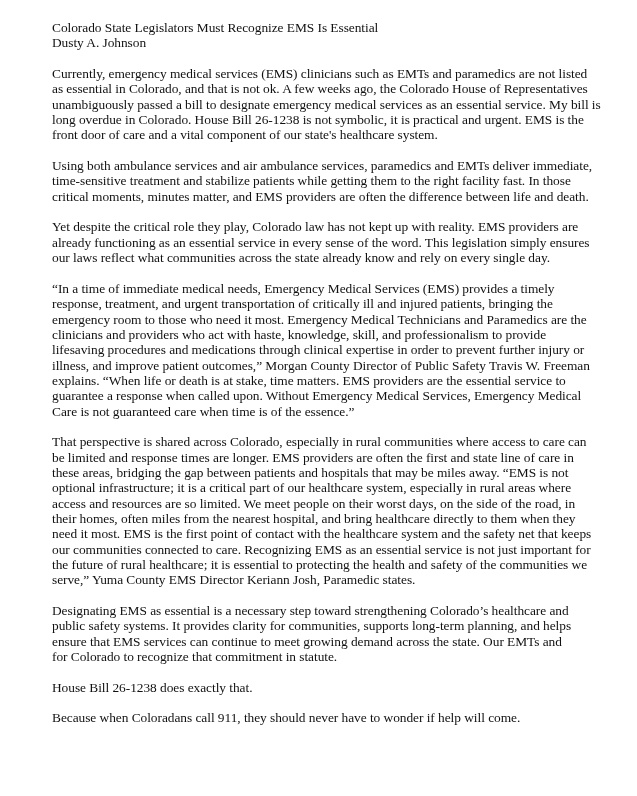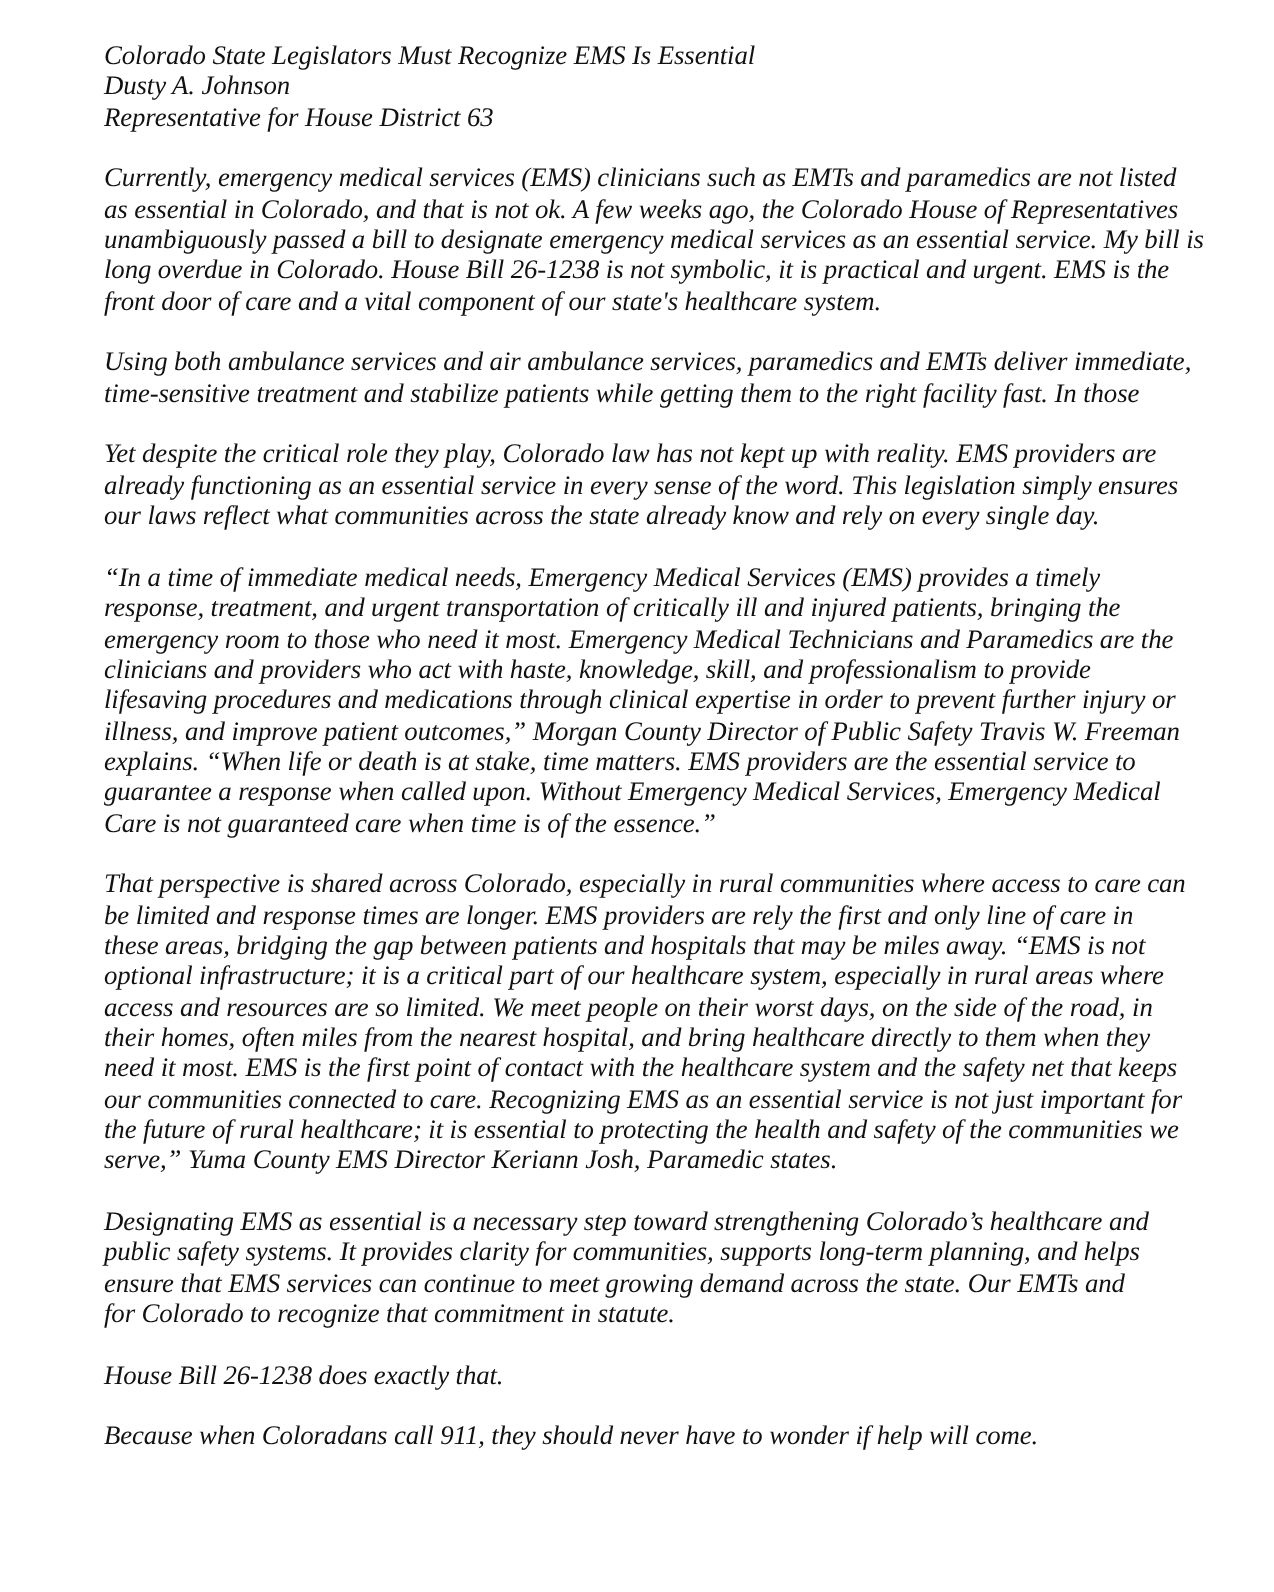--- a/index.html
+++ b/index.html
@@ -23,47 +23,46 @@
     line-height: 15.35px;
     color: #111111;
     letter-spacing: -0.05px;
   }
   .header-block {
     margin: 0 0 15.35px 0;
   }
   .line {
     display: block;
     white-space: nowrap;
-    font-style: italic;
   }
   .para {
     margin: 0 0 15.35px 0;
   }
 </style>
 </head>
 <body>
 
 <div class="page">
   <div class="header-block">
     <span class="line">Colorado State Legislators Must Recognize EMS Is Essential</span>
     <span class="line">Dusty A. Johnson</span>
-    <span class="line">Representative for House District 63</span>
   </div>
 
   <div class="para">
     <span class="line">Currently, emergency medical services (EMS) clinicians such as EMTs and paramedics are not listed</span>
     <span class="line">as essential in Colorado, and that is not ok. A few weeks ago, the Colorado House of Representatives</span>
     <span class="line">unambiguously passed a bill to designate emergency medical services as an essential service. My bill is</span>
     <span class="line">long overdue in Colorado. House Bill 26-1238 is not symbolic, it is practical and urgent. EMS is the</span>
     <span class="line">front door of care and a vital component of our state's healthcare system.</span>
   </div>
 
   <div class="para">
     <span class="line">Using both ambulance services and air ambulance services, paramedics and EMTs deliver immediate,</span>
     <span class="line">time-sensitive treatment and stabilize patients while getting them to the right facility fast. In those</span>
+    <span class="line">critical moments, minutes matter, and EMS providers are often the difference between life and death.</span>
   </div>
 
 
   <div class="para">
     <span class="line">Yet despite the critical role they play, Colorado law has not kept up with reality. EMS providers are</span>
     <span class="line">already functioning as an essential service in every sense of the word. This legislation simply ensures</span>
     <span class="line">our laws reflect what communities across the state already know and rely on every single day.</span>
   </div>
 
   <div class="para">
@@ -73,21 +72,21 @@
     <span class="line">clinicians and providers who act with haste, knowledge, skill, and professionalism to provide</span>
     <span class="line">lifesaving procedures and medications through clinical expertise in order to prevent further injury or</span>
     <span class="line">illness, and improve patient outcomes,” Morgan County Director of Public Safety Travis W. Freeman</span>
     <span class="line">explains. “When life or death is at stake, time matters. EMS providers are the essential service to</span>
     <span class="line">guarantee a response when called upon. Without Emergency Medical Services, Emergency Medical</span>
     <span class="line">Care is not guaranteed care when time is of the essence.”</span>
   </div>
 
   <div class="para">
     <span class="line">That perspective is shared across Colorado, especially in rural communities where access to care can</span>
-    <span class="line">be limited and response times are longer. EMS providers are rely the first and only line of care in</span>
+    <span class="line">be limited and response times are longer. EMS providers are often the first and state line of care in</span>
     <span class="line">these areas, bridging the gap between patients and hospitals that may be miles away. “EMS is not</span>
     <span class="line">optional infrastructure; it is a critical part of our healthcare system, especially in rural areas where</span>
     <span class="line">access and resources are so limited. We meet people on their worst days, on the side of the road, in</span>
     <span class="line">their homes, often miles from the nearest hospital, and bring healthcare directly to them when they</span>
     <span class="line">need it most. EMS is the first point of contact with the healthcare system and the safety net that keeps</span>
     <span class="line">our communities connected to care. Recognizing EMS as an essential service is not just important for</span>
     <span class="line">the future of rural healthcare; it is essential to protecting the health and safety of the communities we</span>
     <span class="line">serve,” Yuma County EMS Director Keriann Josh, Paramedic states.</span>
   </div>
 

